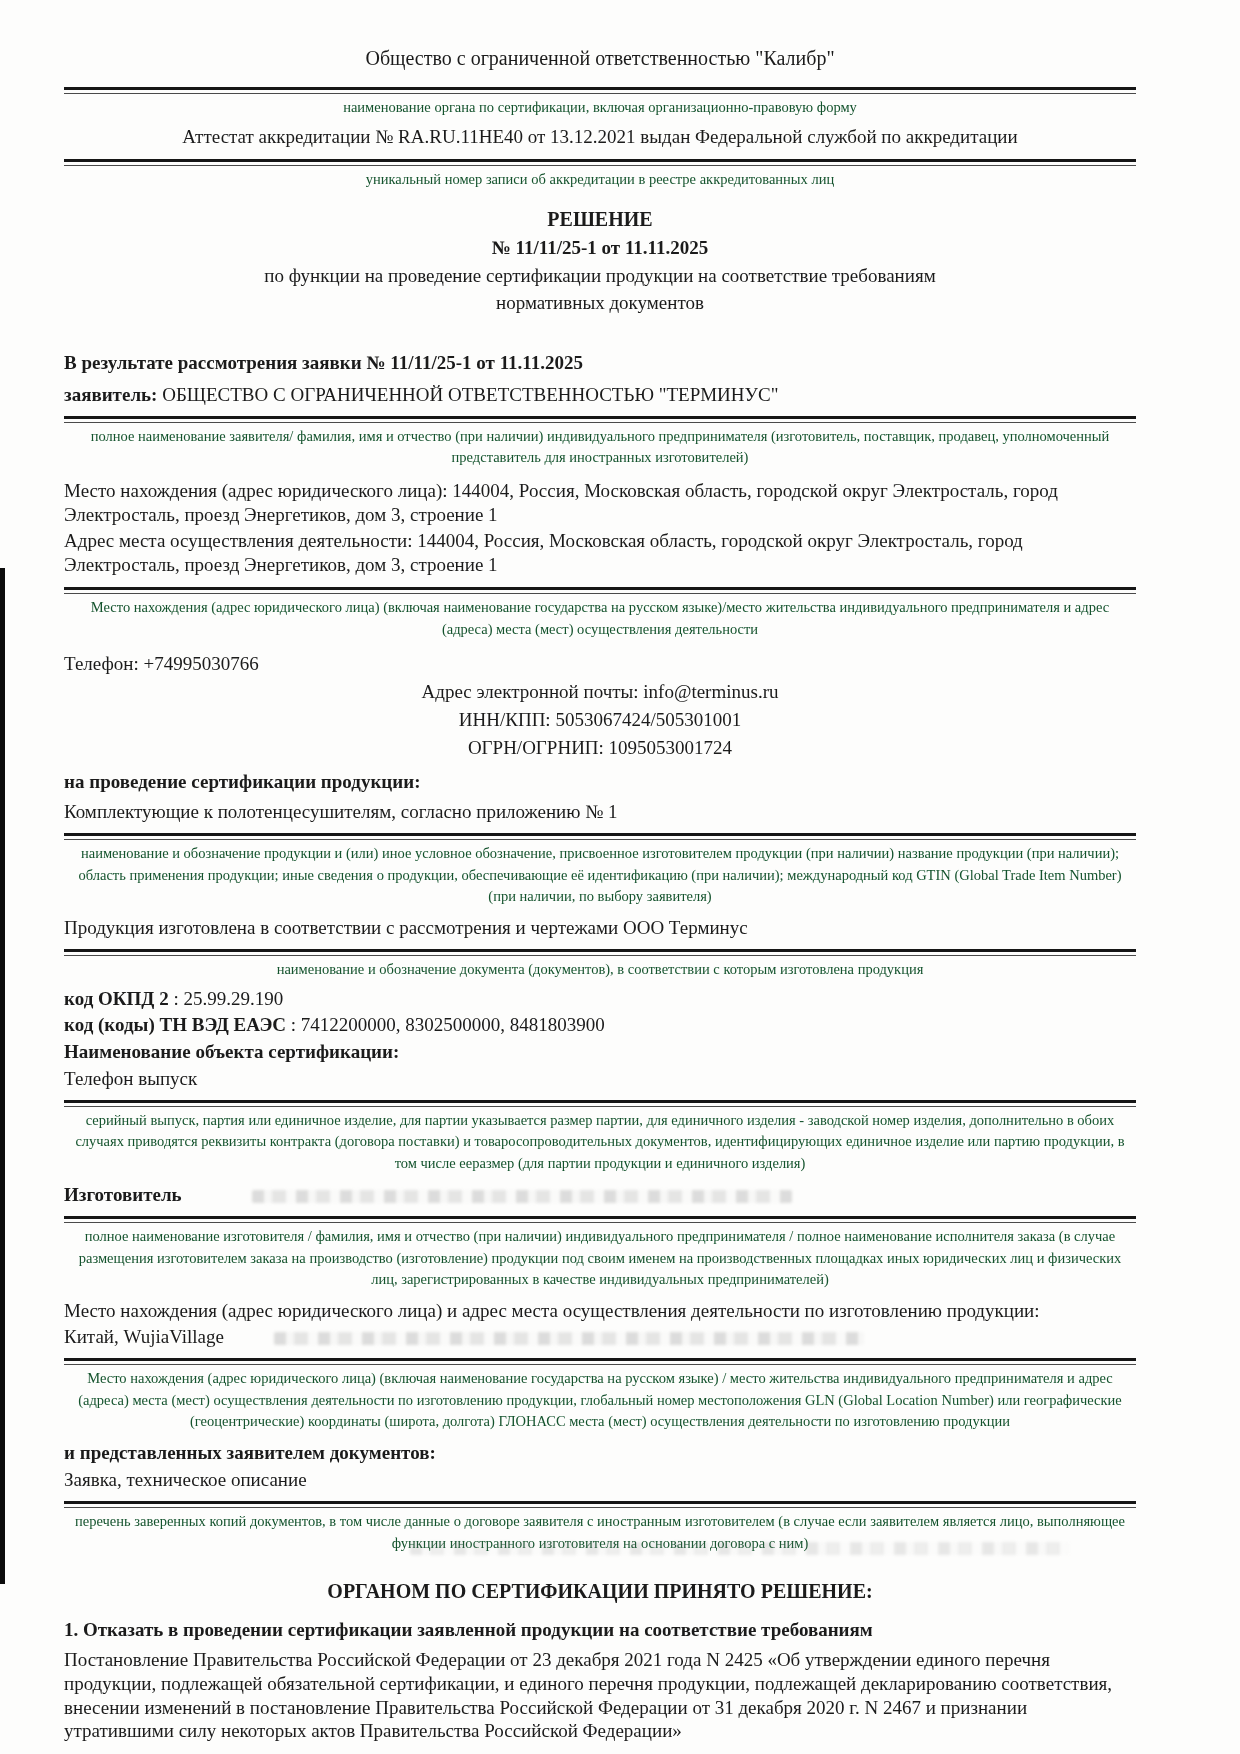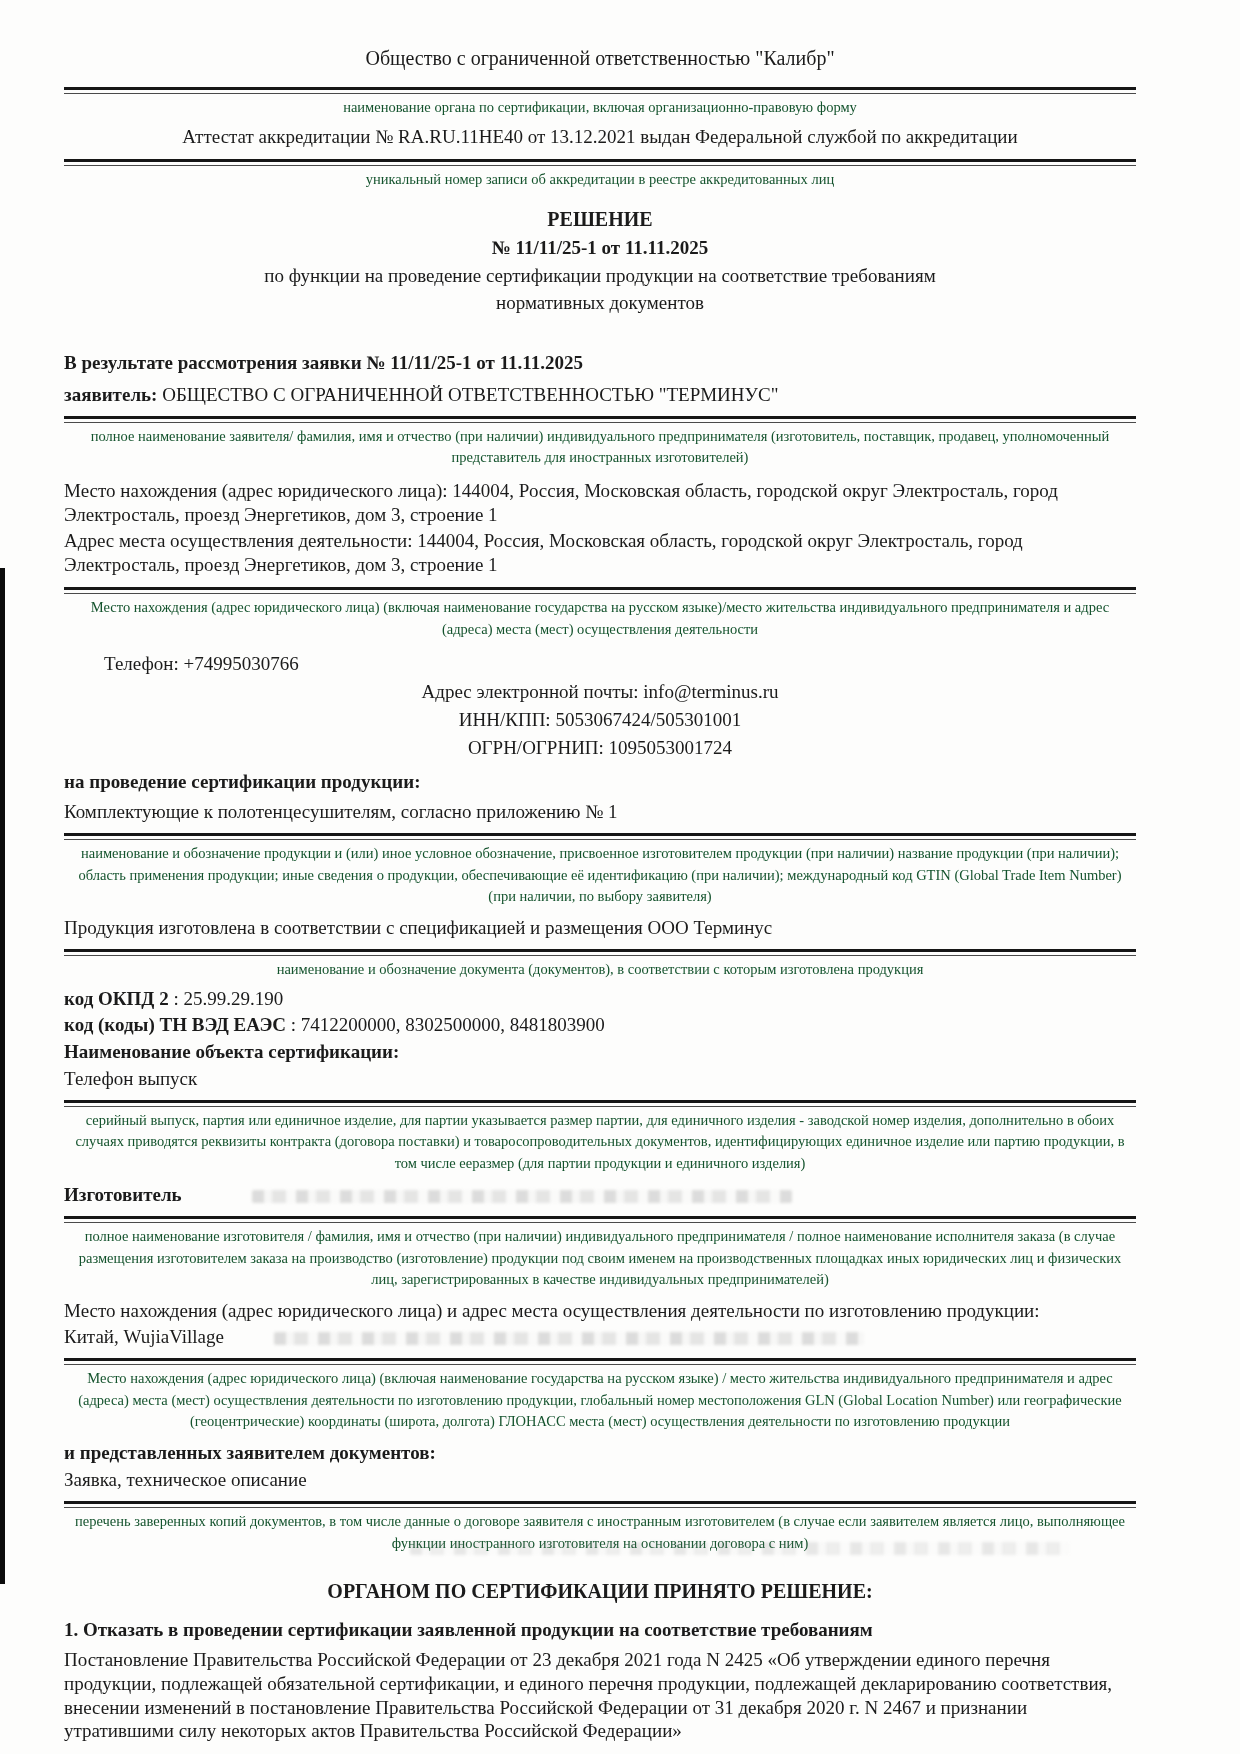--- a/index.html
+++ b/index.html
@@ -20,21 +20,21 @@
     border-top:3px solid #161616;
     border-bottom:1px solid #4a4a4a;
     margin-top:8px;
   }
   .cap{
     font-size:14.5px;line-height:1.5;text-align:center;color:#14532d;
     margin-top:3px;
   }
   .mt2{margin-top:2px;}  .mt3{margin-top:3px;}  .mt4{margin-top:4px;text-align:center;}
   .mt6{margin-top:6px;}  .mt8{margin-top:8px;}  .mt9{margin-top:9px;}
-  .mt10{margin-top:10px;} .mt12{margin-top:12px;margin-left:40px;} .mt14{margin-top:14px;}
+  .mt10{margin-top:10px;} .mt12{margin-top:12px;} .mt14{margin-top:14px;}
   .mt16{margin-top:16px;} .mt24{margin-top:24px;}
   .mt36{margin-top:36px;}
   .h20{font-size:20px;}
   
   .edge-bar{
     position:absolute;left:0;top:568px;width:5px;height:1016px;
     background:#0c0c0c;
   }
   .smudge{
     display:inline-block;vertical-align:middle;height:13px;border-radius:2px;
@@ -80,21 +80,21 @@
   <div class="cap">Место нахождения (адрес юридического лица) (включая наименование государства на русском языке)/место жительства индивидуального предпринимателя и адрес (адреса) места (мест) осуществления деятельности</div>
   <p class="mt12">Телефон: +74995030766</p>
   <p class="mt4">Адрес электронной почты: info@terminus.ru</p>
   <p class="mt4">ИНН/КПП: 5053067424/505301001</p>
   <p class="mt4">ОГРН/ОГРНИП: 1095053001724</p>
 
   <p class="b mt10">на проведение сертификации продукции:</p>
   <p class="mt6">Комплектующие к полотенцесушителям, согласно приложению № 1</p>
   <div class="rule mt9"></div>
   <div class="cap">наименование и обозначение продукции и (или) иное условное обозначение, присвоенное изготовителем продукции (при наличии) название продукции (при наличии); область применения продукции; иные сведения о продукции, обеспечивающие её идентификацию (при наличии); международный код GTIN (Global Trade Item Number) (при наличии, по выбору заявителя)</div>
-  <p class="mt8">Продукция изготовлена в соответствии с спецификацией и размещения ООО Терминус</p>
+  <p class="mt8">Продукция изготовлена в соответствии с рассмотрения и чертежами ООО Терминус</p>
   <div class="rule mt9"></div>
   <div class="cap">наименование и обозначение документа (документов), в соответствии с которым изготовлена продукция</div>
   <p class="mt6"><span class="b">код ОКПД 2</span> <span>: 25.99.29.190</span></p>
   <p class="mt2"><span class="b">код (коды) ТН ВЭД ЕАЭС</span> <span>: 7412200000, 8302500000, 8481803900</span></p>
 
   <p class="b mt3">Наименование объекта сертификации:</p>
   <p class="mt3">Телефон выпуск</p>
   <div class="rule mt9"></div>
   <div class="cap">серийный выпуск, партия или единичное изделие, для партии указывается размер партии, для единичного изделия - заводской номер изделия, дополнительно в обоих случаях приводятся реквизиты контракта (договора поставки) и товаросопроводительных документов, идентифицирующих единичное изделие или партию продукции, в том числе ееразмер (для партии продукции и единичного изделия)</div>
 

